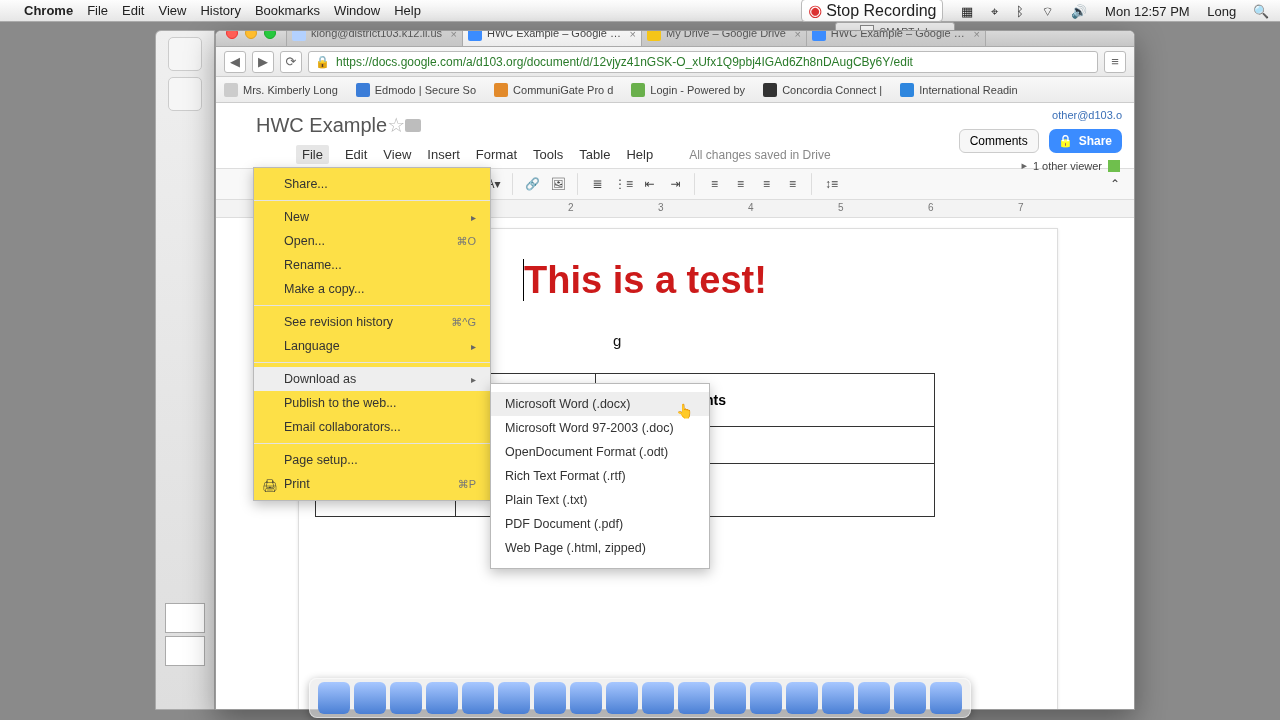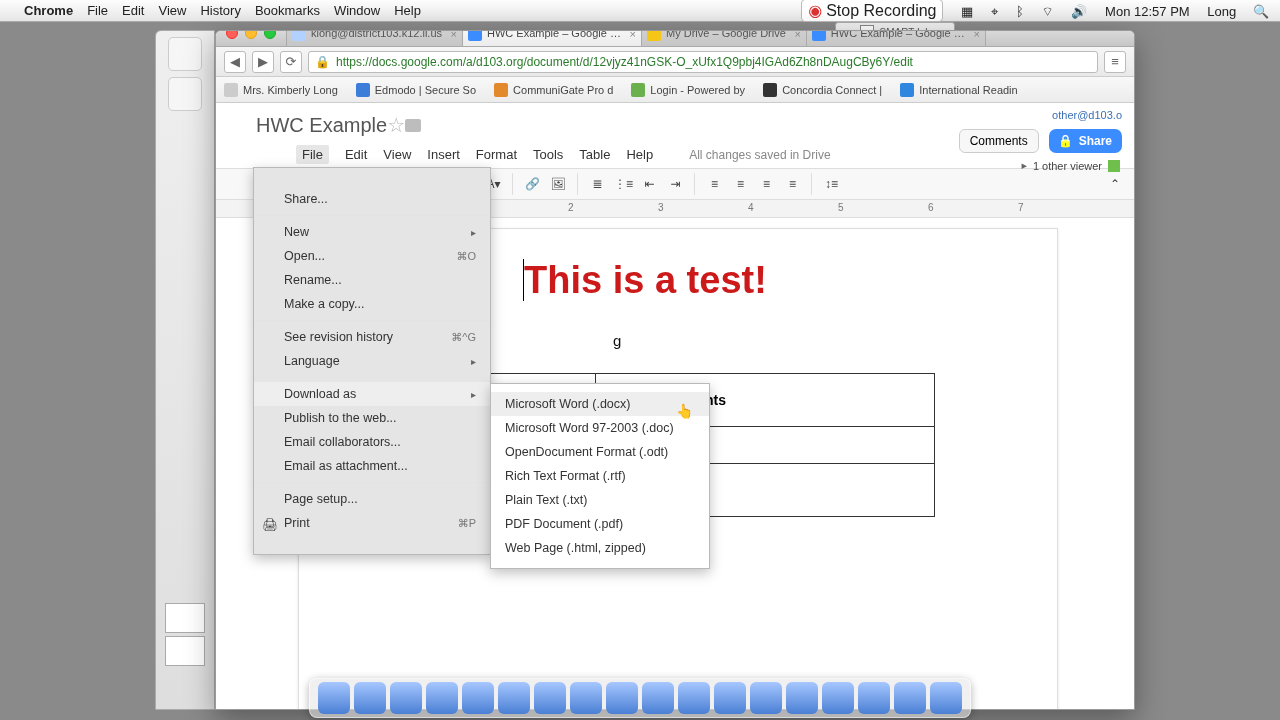--- a/index.html
+++ b/index.html
@@ -59,21 +59,21 @@
   .ruler span{position:absolute;top:2px;}
   .page{margin:10px 0 0 82px;width:760px;min-height:500px;background:#fff;border:1px solid #ddd;box-shadow:0 1px 3px rgba(0,0,0,.1);padding:30px 24px;position:relative;}
   .bigtxt{font-family:Arial;font-size:38px;font-weight:bold;color:#cc1a1a;margin:0 0 30px 200px;}
   .bigtxt .cursor{border-left:1px solid #000;}
   .centered{font-size:15px;color:#111;margin-left:290px;}
   .centered2{font-size:15px;font-weight:bold;color:#111;margin-left:260px;margin-top:4px;}
   table.hwtbl{width:620px;border-collapse:collapse;margin-top:24px;margin-left:-8px;}
   table.hwtbl td{border:1px solid #333;padding:18px 10px;font-size:14px;vertical-align:top;}
   .colA{width:140px;} .colB{width:140px;font-weight:bold;}
   
-  .fileMenu{position:absolute;left:37px;top:64px;width:238px;background:#e5e5e5;border:1px solid #b9b9b9;box-shadow:0 4px 12px rgba(0,0,0,.25);z-index:20;padding:19px 0;}
+  .fileMenu{position:absolute;left:37px;top:64px;width:238px;background:#fde047;border:1px solid #b9b9b9;box-shadow:0 4px 12px rgba(0,0,0,.25);z-index:20;padding:4px 0;}
   .fm{padding:5px 14px 5px 30px;font-size:12.5px;color:#333;display:flex;align-items:center;position:relative;}
   .fm.hl{background:#eeeeee;}
   .fm .sc{margin-left:auto;color:#777;font-size:11px;}
   .fm .arw{margin-left:auto;color:#666;font-size:10px;}
   .fdiv{height:1px;background:#e3e3e3;margin:4px 0;}
   .fm .pico{position:absolute;left:8px;width:14px;height:12px;}
   
   .subMenu{position:absolute;left:274px;top:280px;width:220px;background:#fff;border:1px solid #b9b9b9;box-shadow:0 4px 12px rgba(0,0,0,.25);z-index:21;padding:8px 0;}
   .subMenu .fm{padding:5px 14px;}
   .subMenu .fm.hover{background:#eeeeee;}
@@ -315,23 +315,20 @@
       <div class="fm hl">
           <span>Download as</span>
           <span class="arw">▸</span>
         </div>
       <div class="fm">
           <span>Publish to the web...</span>
         </div>
       <div class="fm">
           <span>Email collaborators...</span>
         </div>
-      <div class="fm">
-          <span>Email as attachment...</span>
-        </div>
       <div class="fdiv"></div>
       <div class="fm">
           <span>Page setup...</span>
         </div>
       <div class="fm">
           <span class="pico">🖨</span>
           <span>Print</span>
           <span class="sc">⌘P</span>
         </div>
     </div>

